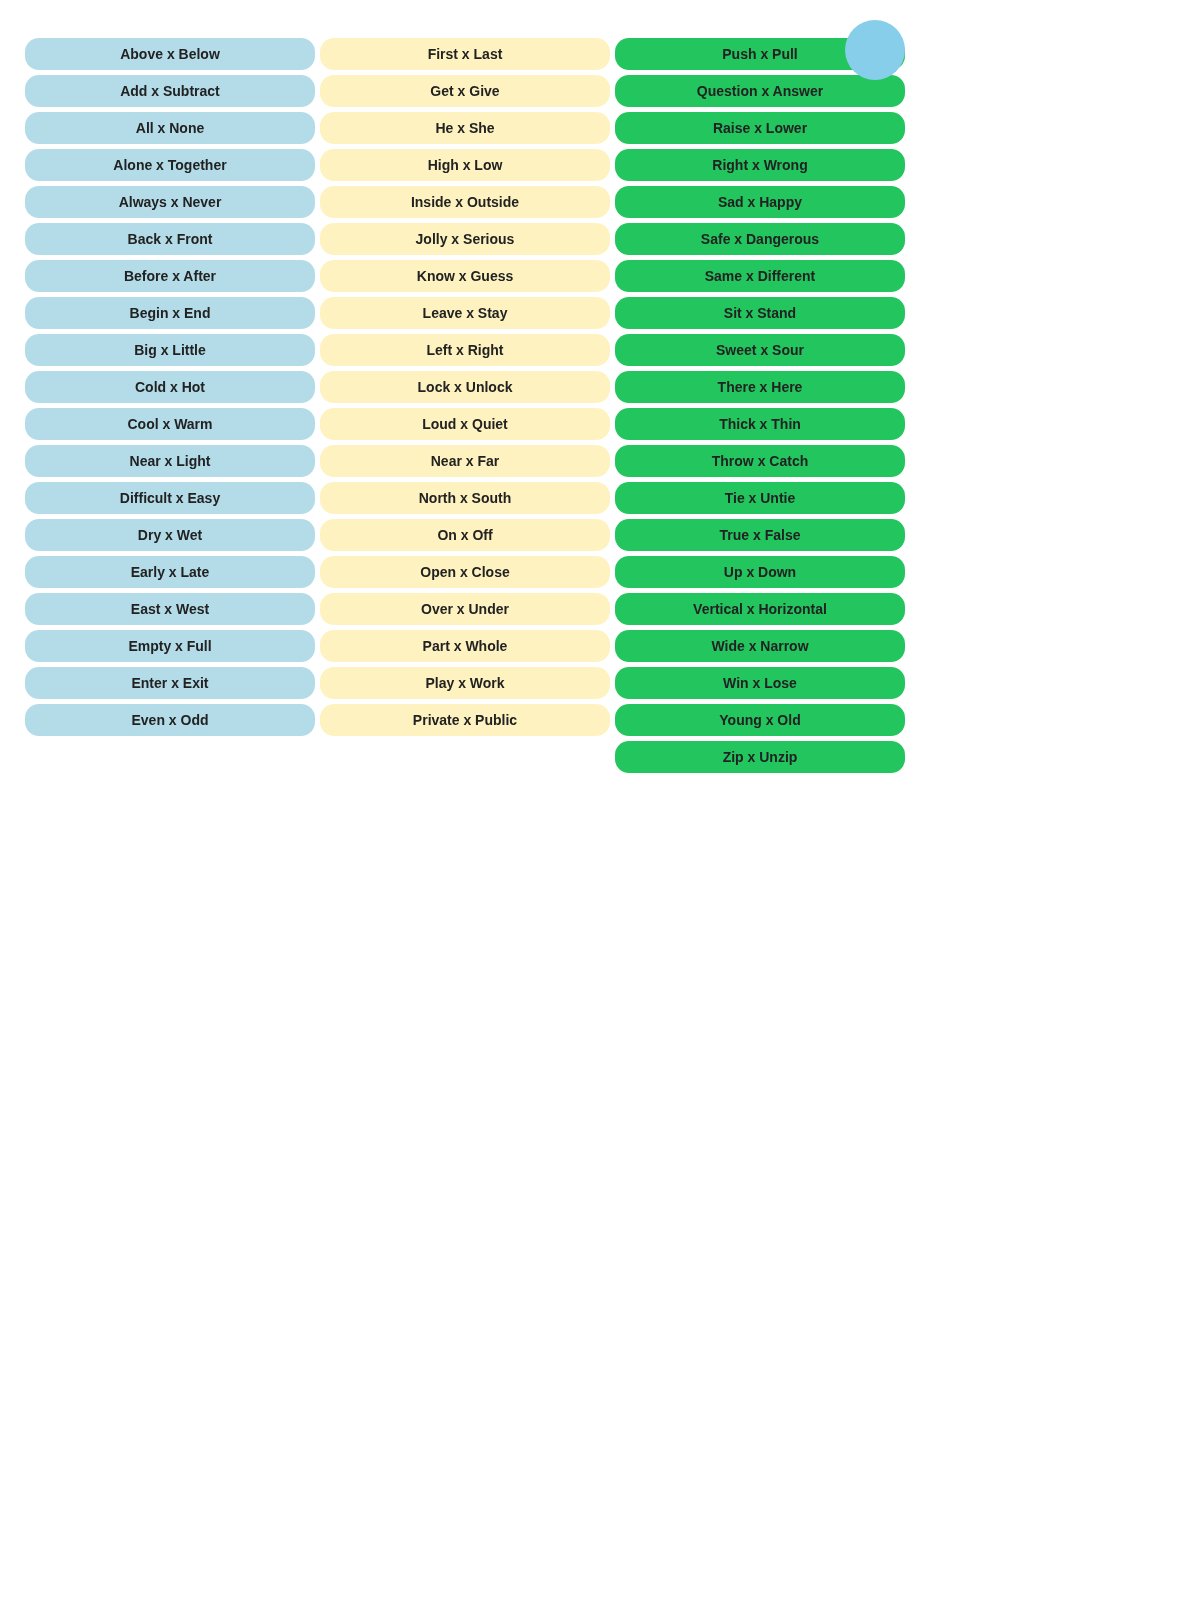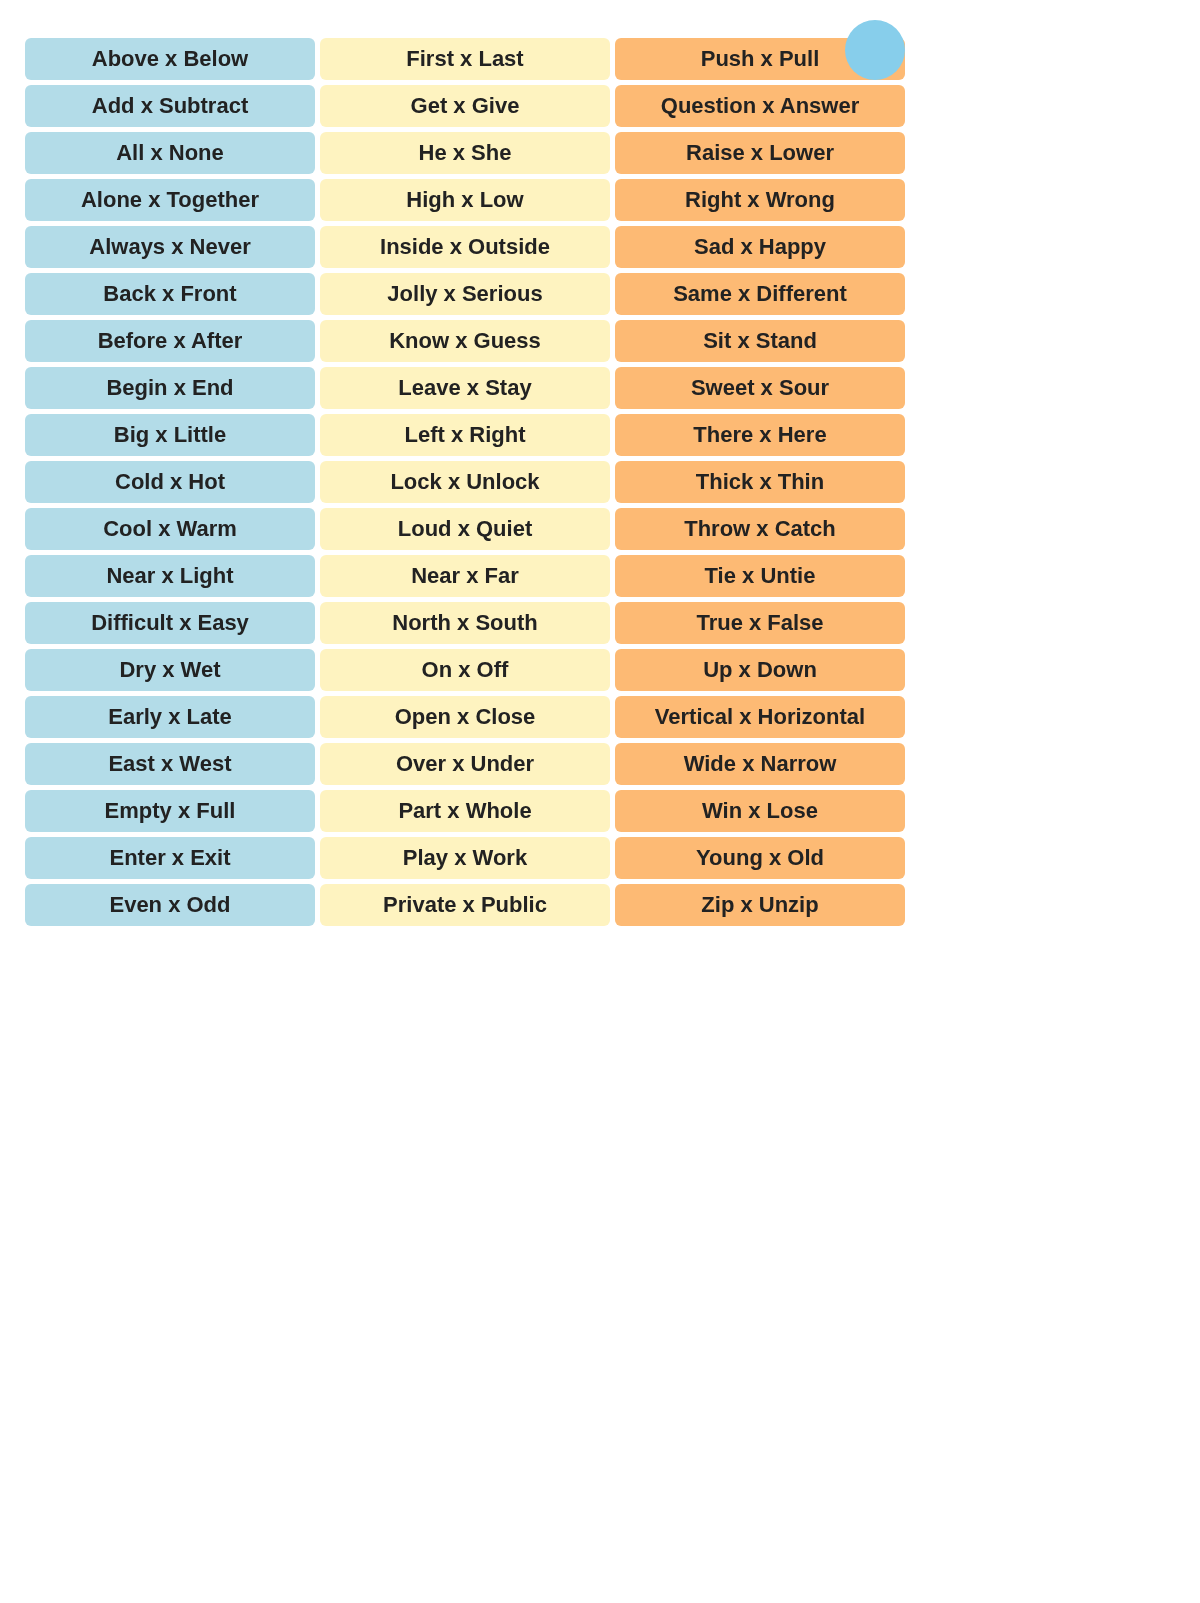--- a/index.html
+++ b/index.html
@@ -57,34 +57,34 @@
       grid-template-columns: 1fr 1fr 1fr;
       gap: 5px;
     }
     .col {
       display: flex;
       flex-direction: column;
       gap: 5px;
     }
     .cell {
       padding: 8px 10px;
-      border-radius: 6px;
-      font-size: 22px;
+      border-radius: 14px;
+      font-size: 14px;
       font-weight: bold;
       text-align: center;
       color: #222;
     }
     .cell-blue {
       background: #b3dce8;
     }
     .cell-yellow {
       background: #fef3c0;
     }
     .cell-light {
-      background: #fdba74;
+      background: #22c55e;
     }
   </style>
 </head>
 <body>
 
 <div class="page">
   <div class="header">
     <div class="header-left">
       <div class="barcode"></div>
     </div>
@@ -139,20 +139,21 @@
         <div class="cell cell-yellow">Play x Work</div>
         <div class="cell cell-yellow">Private x Public</div>
       </div>
 
     <div class="col" id="col-2">
         <div class="cell cell-light">Push x Pull</div>
         <div class="cell cell-light">Question x Answer</div>
         <div class="cell cell-light">Raise x Lower</div>
         <div class="cell cell-light">Right x Wrong</div>
         <div class="cell cell-light">Sad x Happy</div>
+        <div class="cell cell-light">Safe x Dangerous</div>
         <div class="cell cell-light">Same x Different</div>
         <div class="cell cell-light">Sit x Stand</div>
         <div class="cell cell-light">Sweet x Sour</div>
         <div class="cell cell-light">There x Here</div>
         <div class="cell cell-light">Thick x Thin</div>
         <div class="cell cell-light">Throw x Catch</div>
         <div class="cell cell-light">Tie x Untie</div>
         <div class="cell cell-light">True x False</div>
         <div class="cell cell-light">Up x Down</div>
         <div class="cell cell-light">Vertical x Horizontal</div>

